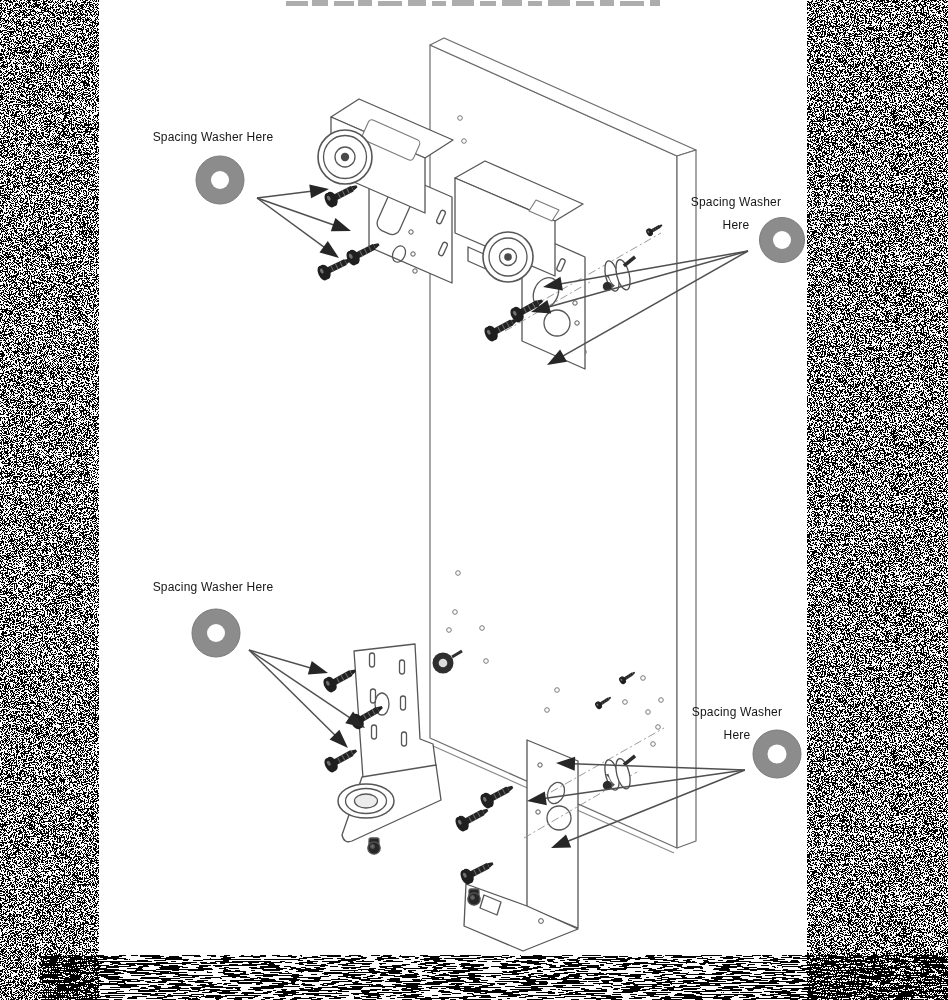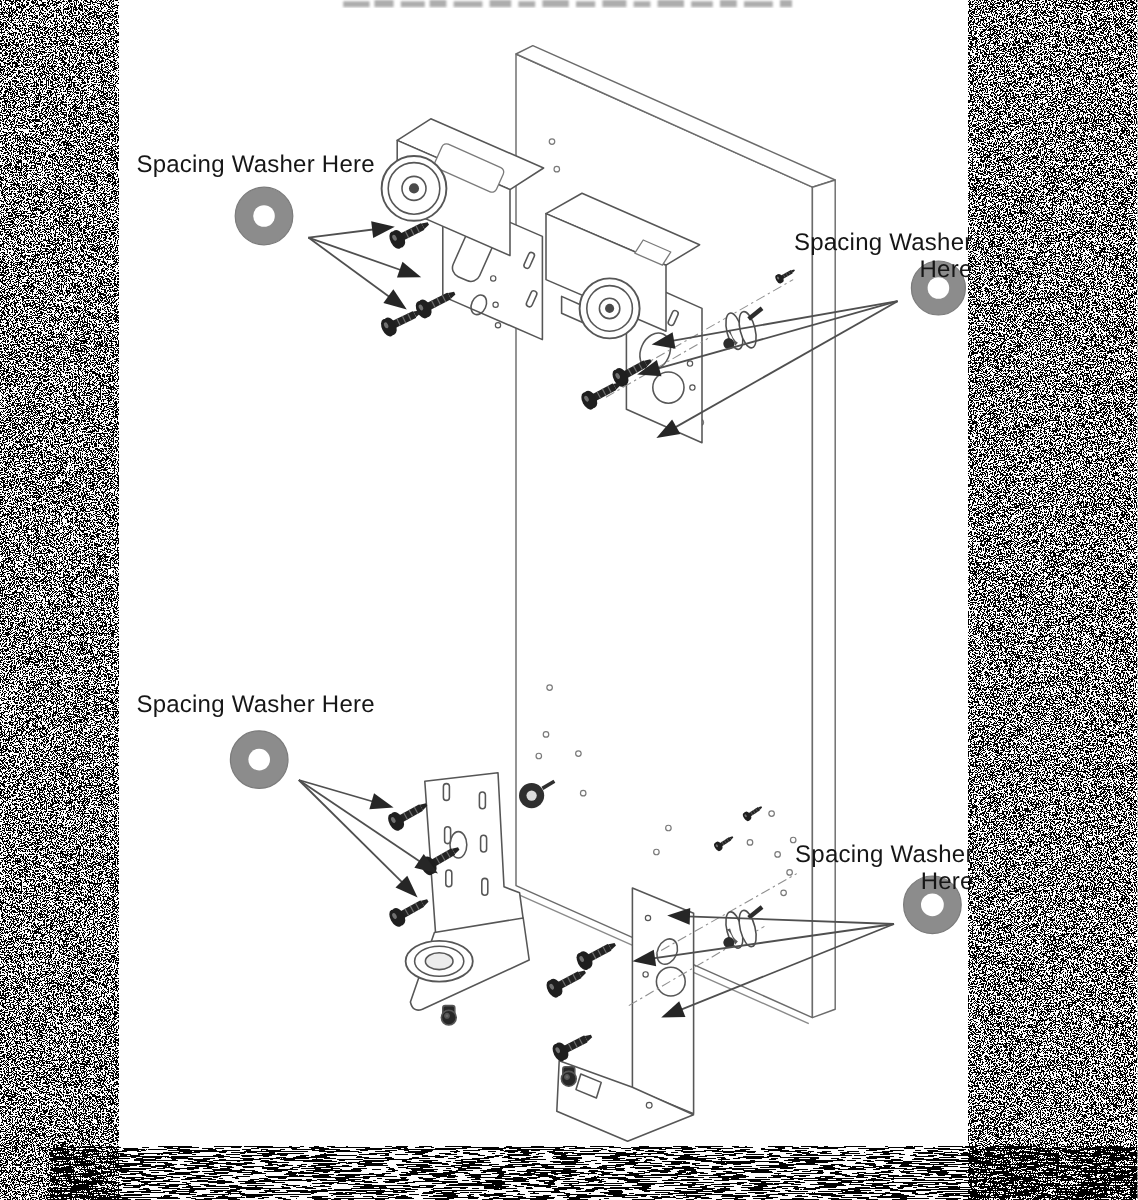--- a/index.html
+++ b/index.html
@@ -1,21 +1,21 @@
 <!DOCTYPE html>
 <html><head>
 <meta charset="utf-8">
 <style>
   html,body{margin:0;padding:0;background:#ffffff;}
   .stage{position:relative;width:948px;height:1000px;overflow:hidden;background:#ffffff;
          font-family:"Liberation Sans",sans-serif;}
   svg.scene{position:absolute;left:0;top:0;width:948px;height:1000px;display:block;}
   .labels{position:absolute;left:0;top:0;width:948px;height:1000px;pointer-events:none;}
-  .swl{position:absolute;transform:translateX(-50%);text-align:right;
-       font-size:20px;line-height:23px;color:#151515;white-space:nowrap;letter-spacing:.2px;}
+  .swl{position:absolute;transform:translateX(-50%);text-align:center;
+       font-size:12px;line-height:23px;color:#151515;white-space:nowrap;letter-spacing:.2px;}
   .swl span{display:block;}
 </style>
 </head>
 <body>
 
 <div class="stage">
 <svg class="scene" viewBox="0 0 948 1000" xmlns="http://www.w3.org/2000/svg">
   <defs>
     <filter id="speckle" x="-2%" y="-2%" width="104%" height="104%">
       <feTurbulence type="fractalNoise" baseFrequency="0.85" numOctaves="2" seed="11" stitchTiles="stitch"></feTurbulence>

